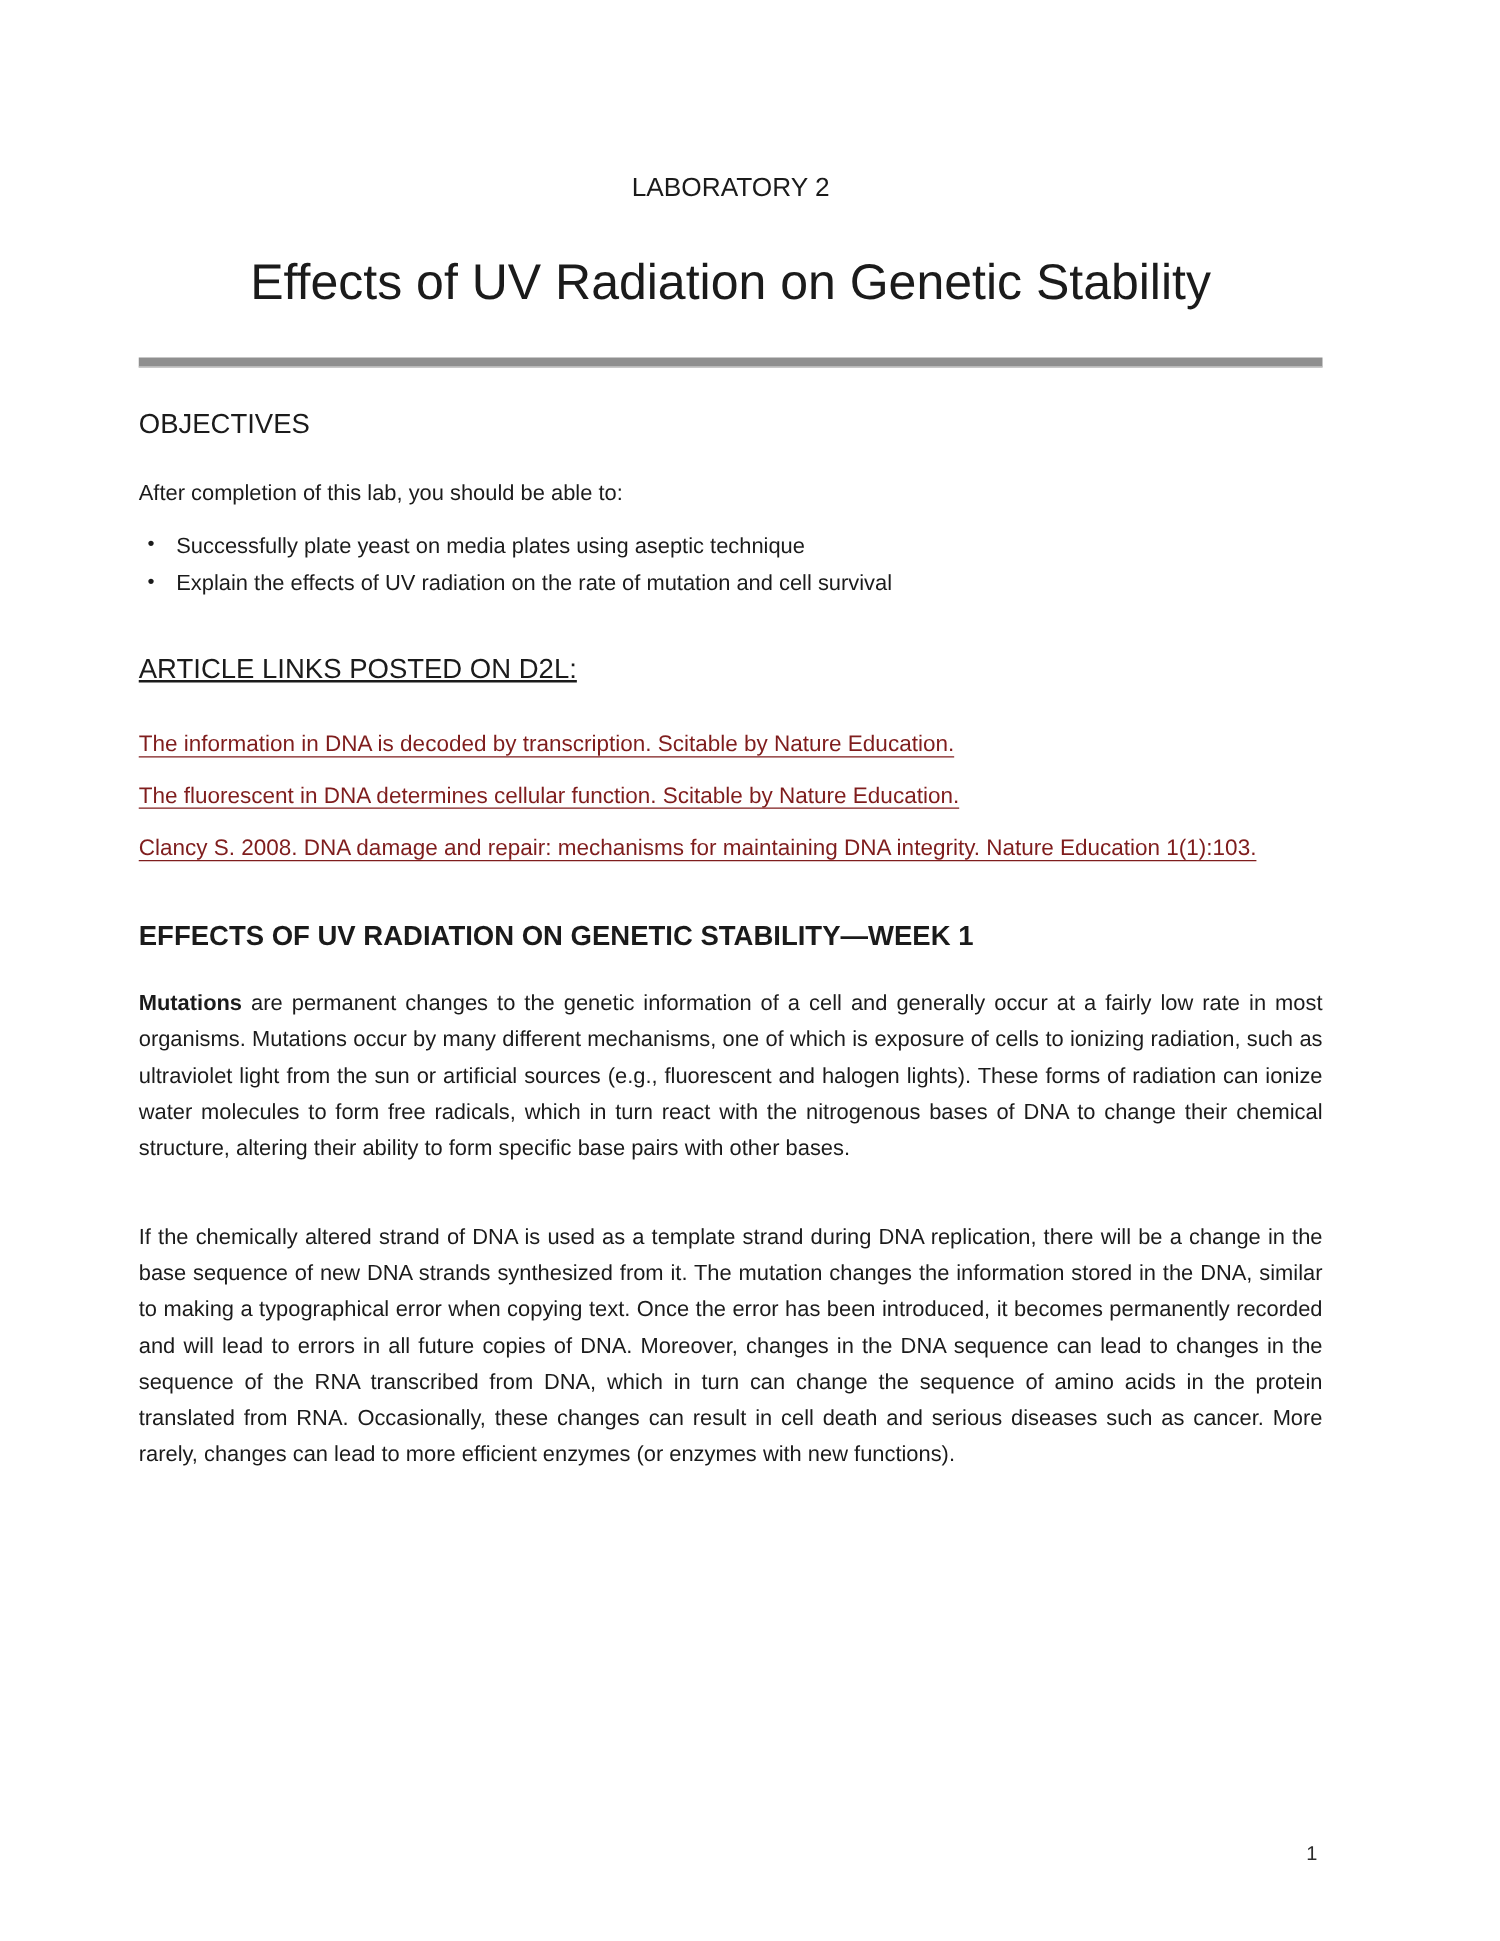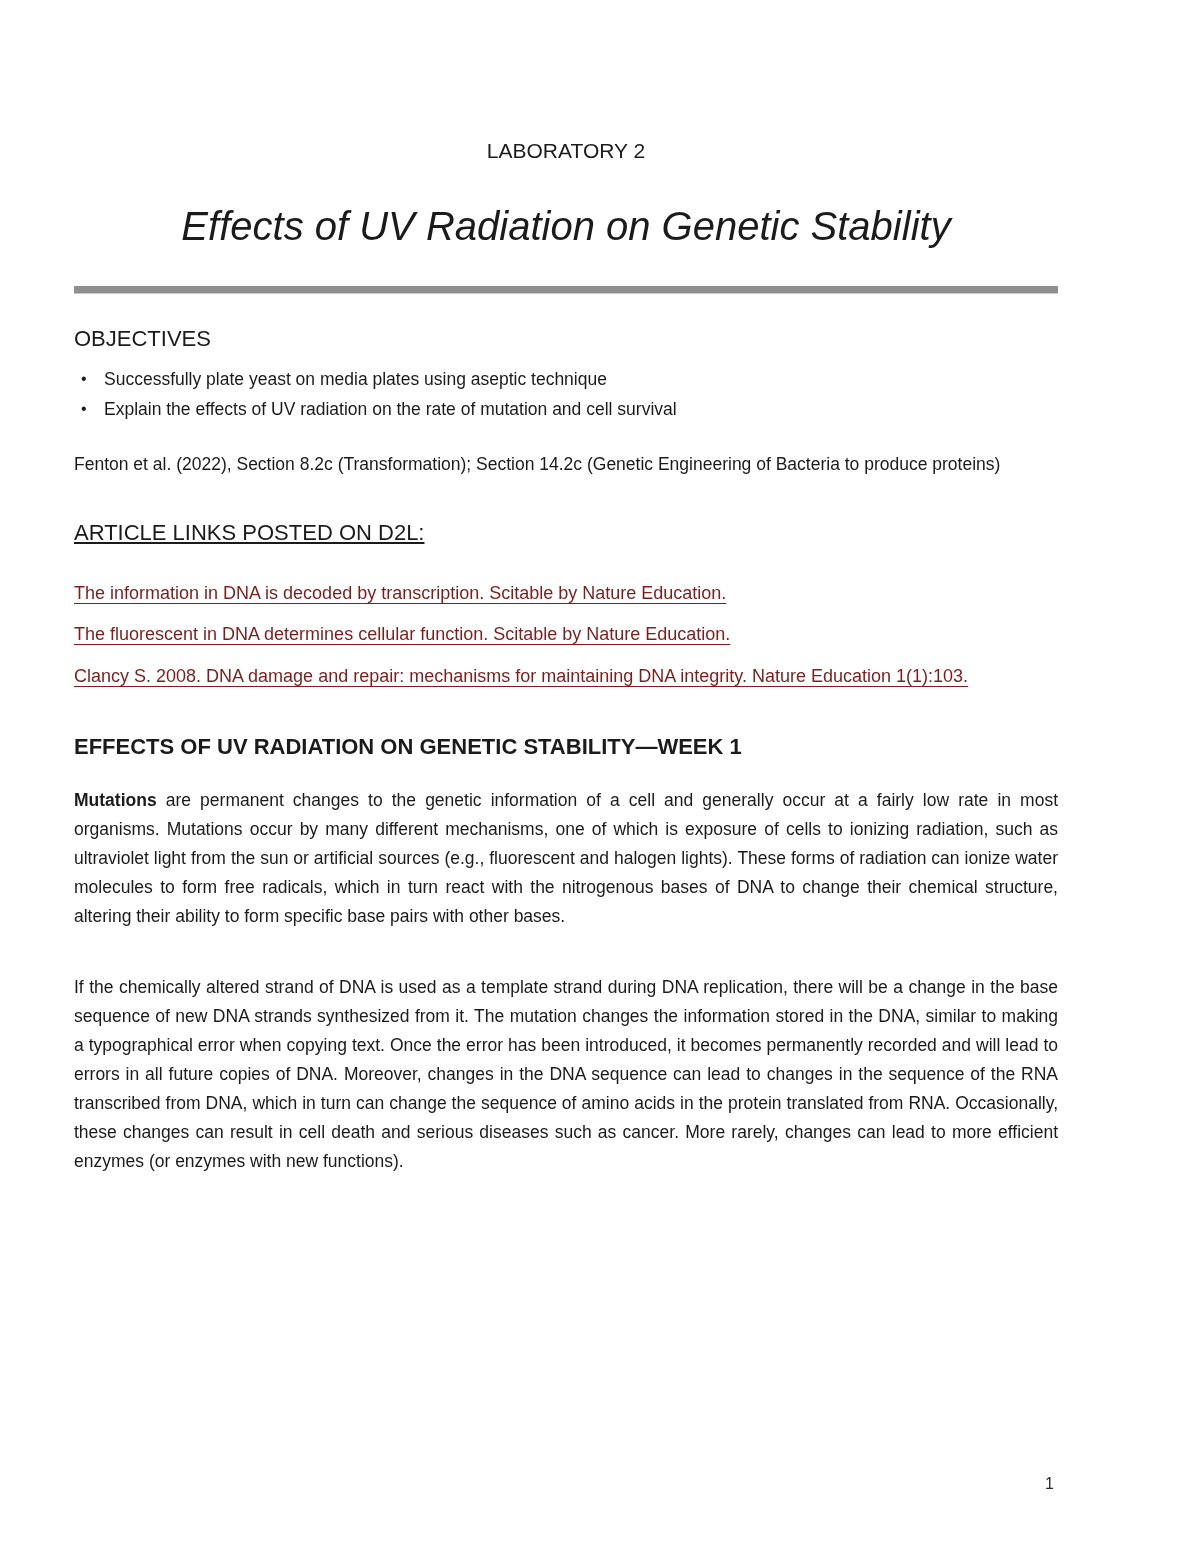--- a/index.html
+++ b/index.html
@@ -12,35 +12,34 @@
     height: 1553px;
     position: relative;
     overflow: hidden;
     font-family: "Liberation Sans", sans-serif;
     color: #1b1b1b;
   }
   .page {
     box-sizing: border-box;
     width: 1200px;
     height: 1553px;
-    padding: 138px 142px 0 74px;
+    padding: 138px 142px 0 111px;
   }
   .kicker {
     font-size: 21px;
     line-height: 26px;
     text-align: center;
     font-weight: 400;
   }
   .title {
     font-size: 40px;
     line-height: 50px;
     font-weight: 400;
     text-align: center;
     margin: 37px 0 0 0;
-    font-style: italic;
   }
   .rule {
     height: 7px;
     margin-top: 35px;
     background: #8f8f8f;
     border-bottom: 1px solid #c9c9c9;
   }
   h2 {
     font-size: 22px;
     line-height: 27px;
@@ -107,34 +106,34 @@
 <main class="page">
 
   <div class="kicker">LABORATORY 2</div>
 
   <h1 class="title">Effects of UV Radiation on Genetic Stability</h1>
 
   <div class="rule"></div>
 
   <section>
     <h2 class="h2-objectives">OBJECTIVES</h2>
+    <p class="intro">After completion of this lab, you should be able to:</p>
     <ul class="bullets">
       <li>
         <span class="dot">•</span>
         <span>Successfully plate yeast on media plates using aseptic technique</span>
       </li>
       <li>
         <span class="dot">•</span>
         <span>Explain the effects of UV radiation on the rate of mutation and cell survival</span>
       </li>
     </ul>
   </section>
 
   <section>
-    <p class="readings-body justify">Fenton et al. (2022), Section 8.2c (Transformation); Section 14.2c (Genetic Engineering of Bacteria to produce proteins)</p>
   </section>
 
   <section>
     <h2 class="h2-articles">ARTICLE LINKS POSTED ON D2L:</h2>
     <a class="doc-link link-1">The information in DNA is decoded by transcription. Scitable by Nature Education.</a>
     <a class="doc-link link-2">The fluorescent in DNA determines cellular function. Scitable by Nature Education.</a>
     <a class="doc-link link-3">Clancy S. 2008. DNA damage and repair: mechanisms for maintaining DNA integrity. Nature Education 1(1):103.</a>
   </section>
 
   <section>

